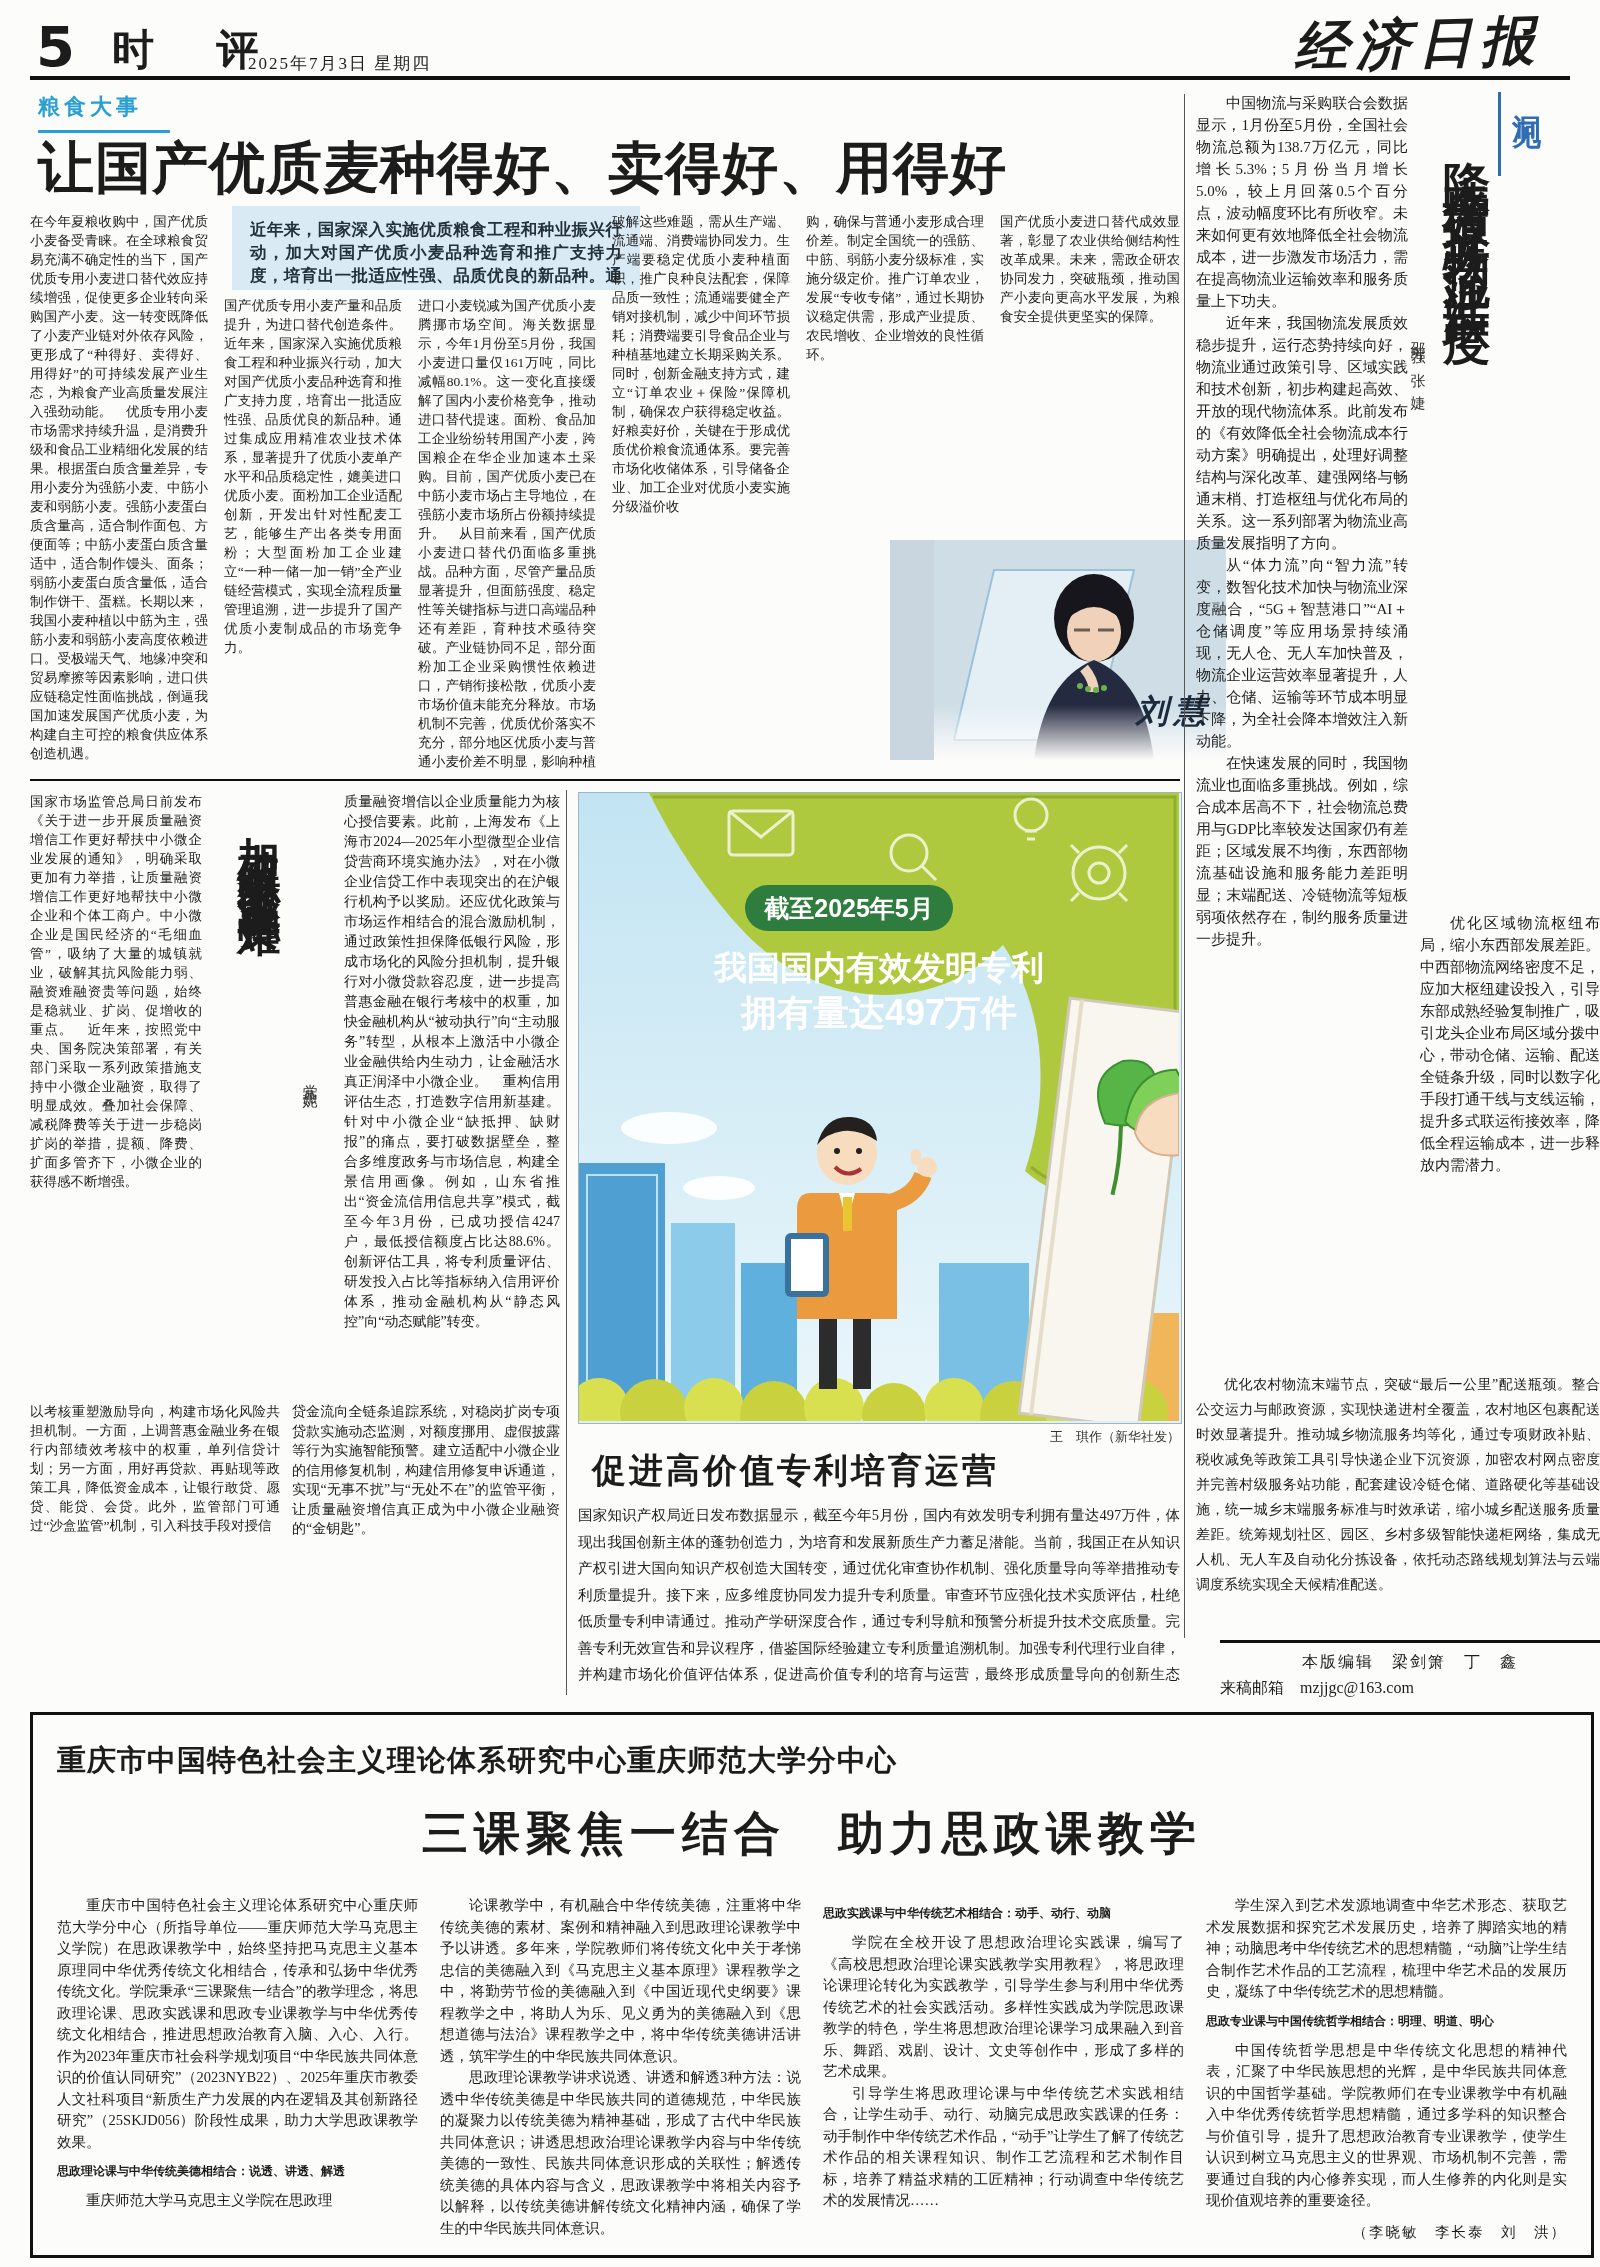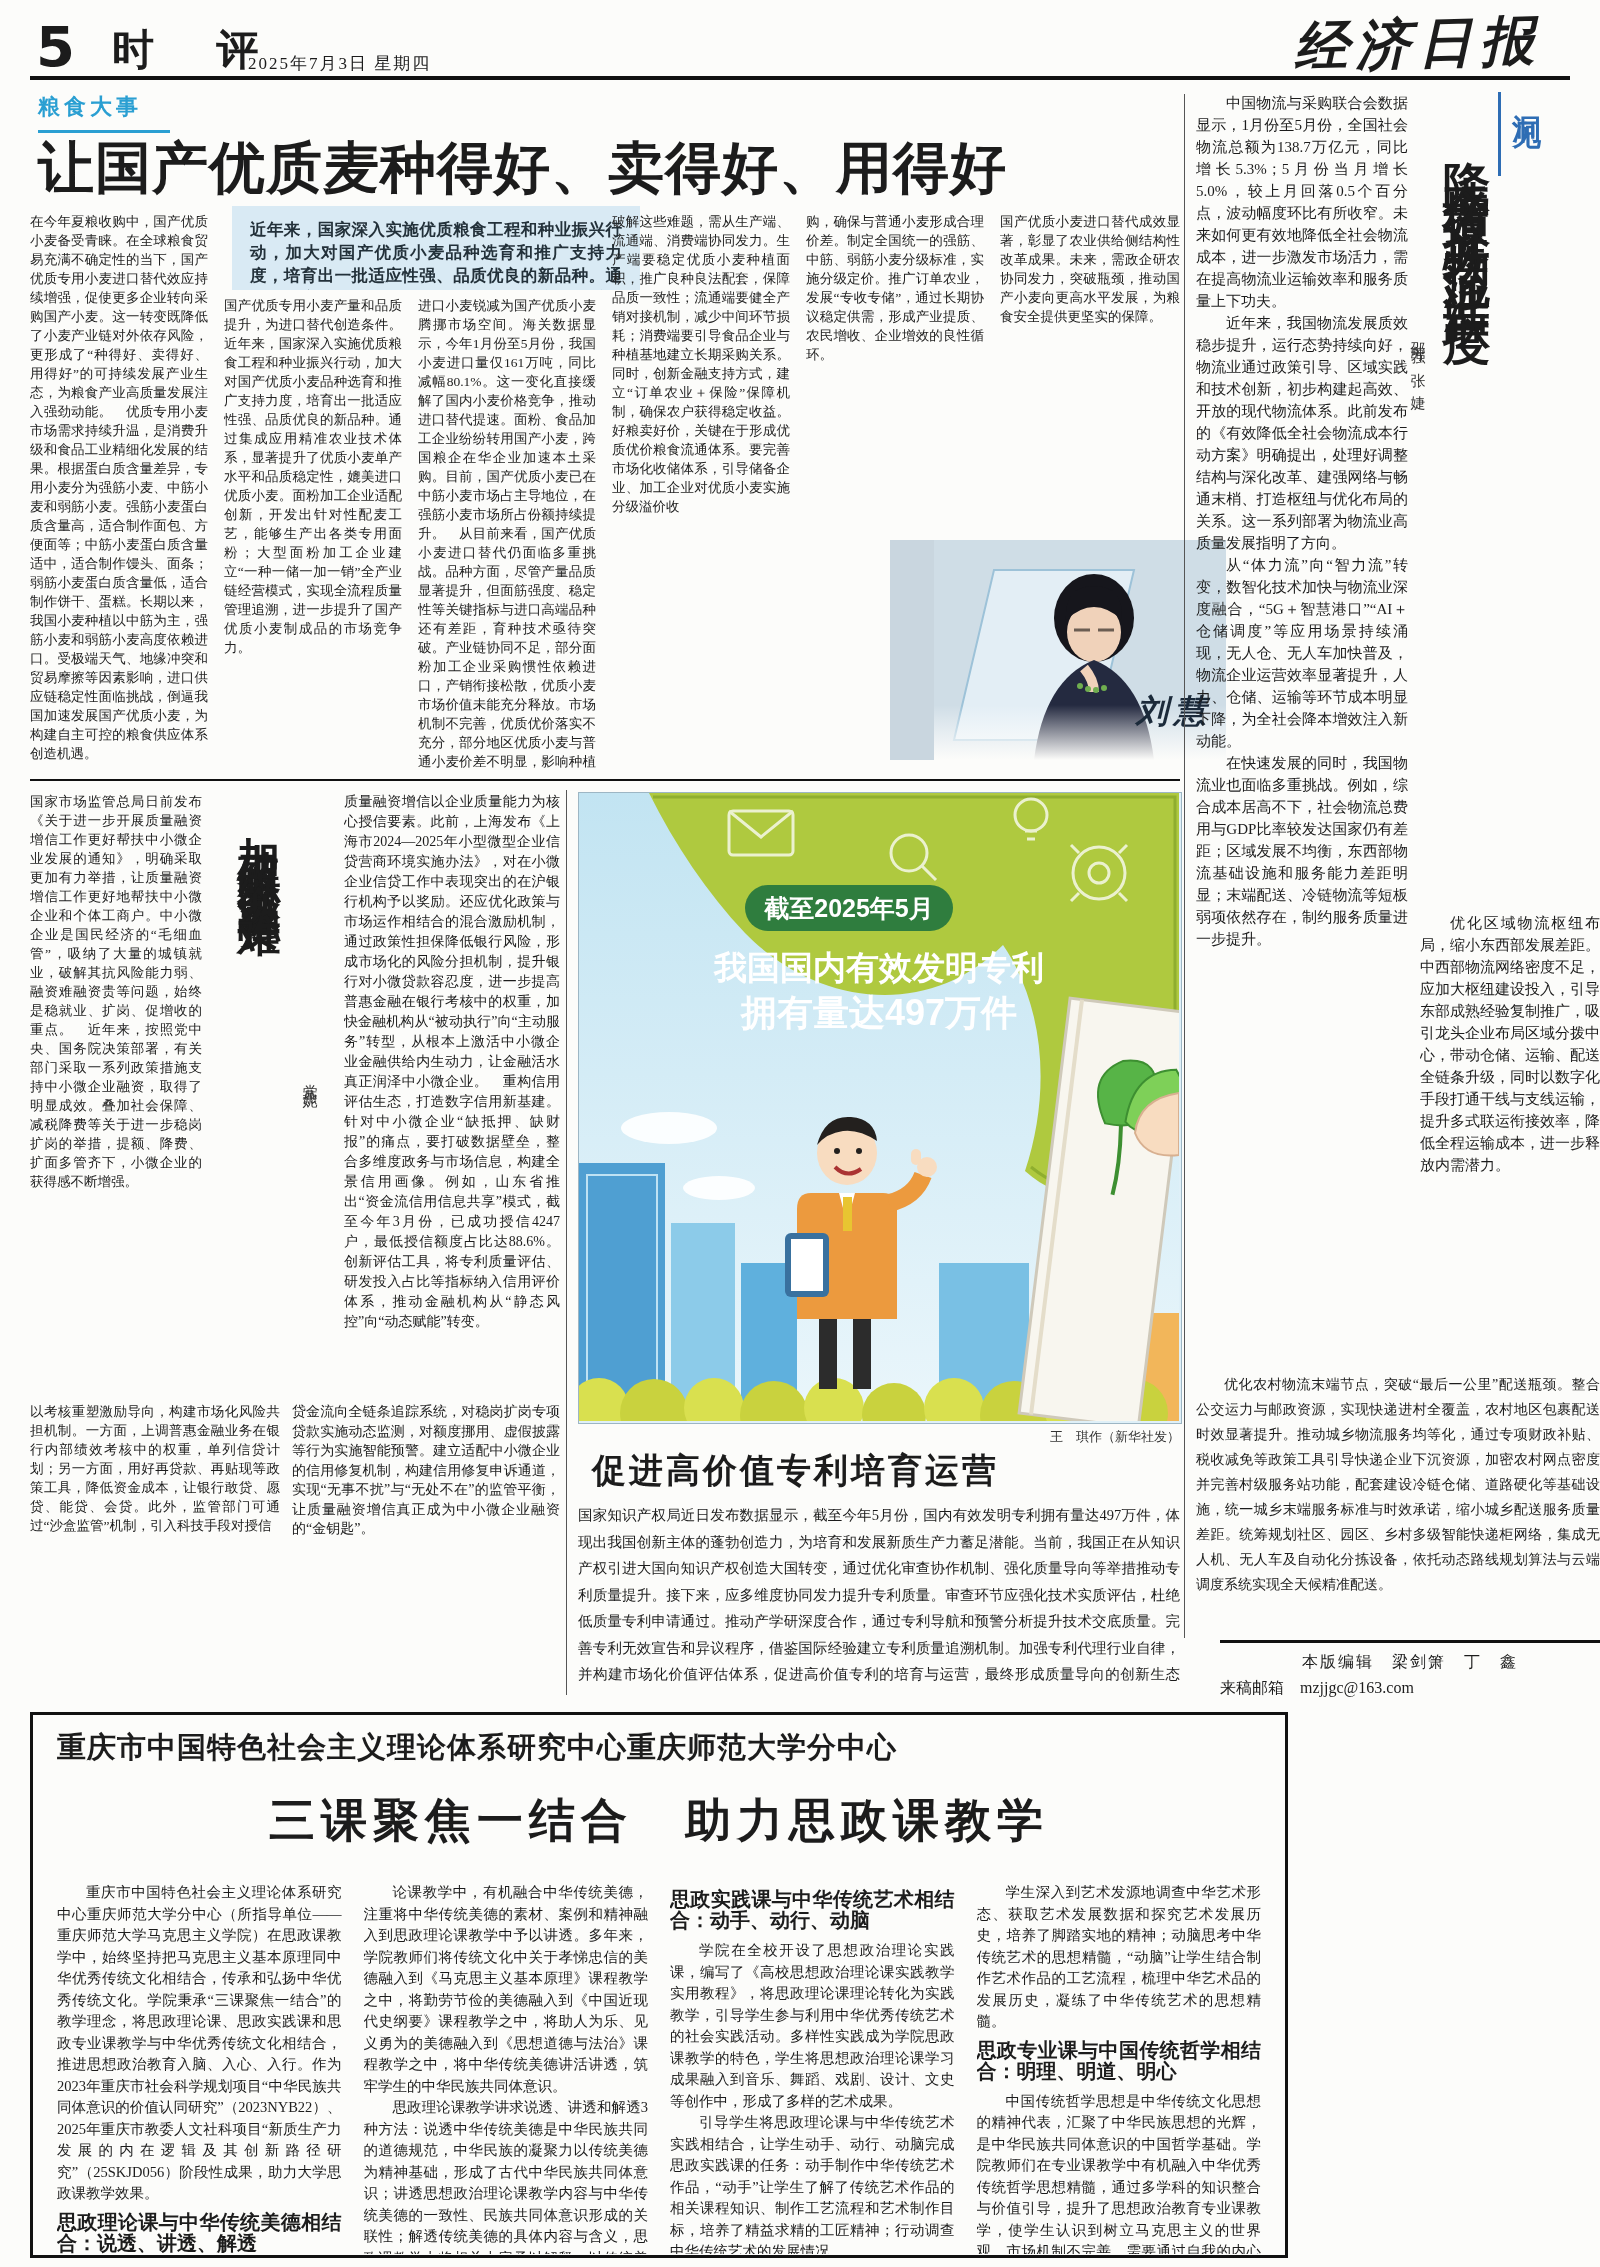--- a/index.html
+++ b/index.html
@@ -55,27 +55,27 @@
   .insight-headline{left:1436px;top:124px;height:780px;font-size:47px;font-weight:900;letter-spacing:14px;}
   .insight-byline{left:1408px;top:330px;font-size:15px;letter-spacing:4px;color:#333;}
   .insight-side{left:1420px;top:912px;width:180px;height:450px;font-size:15px;line-height:22px;}
   .insight-bottom{left:1196px;top:1372px;width:404px;height:258px;font-size:14px;line-height:25px;}
   .editor-rule{left:1220px;top:1640px;width:380px;height:3px;}
   .editor-line1{left:1220px;top:1652px;width:380px;text-align:center;font-size:16px;letter-spacing:2px;}
   .editor-line2{left:1220px;top:1678px;width:380px;text-align:left;font-size:16px;}
   .email{color:#1c1c1c;text-decoration:none;}
 
   
-  .campus{left:30px;top:1712px;width:1258px;height:546px;border:3px solid #111;background:#fcfcfa;box-sizing:border-box;padding:13px 24px;}
+  .campus{left:30px;top:1712px;width:1564px;height:546px;border:3px solid #111;background:#fcfcfa;box-sizing:border-box;padding:26px 24px;}
   .campus-title{font-size:29px;font-weight:900;letter-spacing:1px;}
   .campus-headline{text-align:center;font-size:46px;font-weight:900;letter-spacing:6px;margin-top:22px;}
   .campus-cols{display:flex;gap:22px;margin-top:30px;height:372px;overflow:hidden;}
   .campus-col{flex:1;font-size:14.5px;line-height:21.5px;}
   .campus-col .para{text-indent:2em;margin:0;}
-  .campus-col .subhead{font-family:Liberation Mono, monospace;font-weight:bold;font-size:20px;margin:8px 0;line-height:21px;}
+  .campus-col .subhead{font-family:Liberation Serif, serif;font-weight:bold;font-size:12px;margin:8px 0;line-height:21px;}
   .credit-line{text-align:right;margin-top:10px;letter-spacing:2px;}
   .para{margin:0;}
   .wheat-col .para,.sme-colA .para,.sme-colB .para,.sme-colA2 .para,.sme-colB2 .para,.insight-side .para,
   .insight-bottom .para,.patent-body .para{text-indent:2em;margin:0;}
 </style>
 </head>
 <body>
 
 <div class="page">
 

